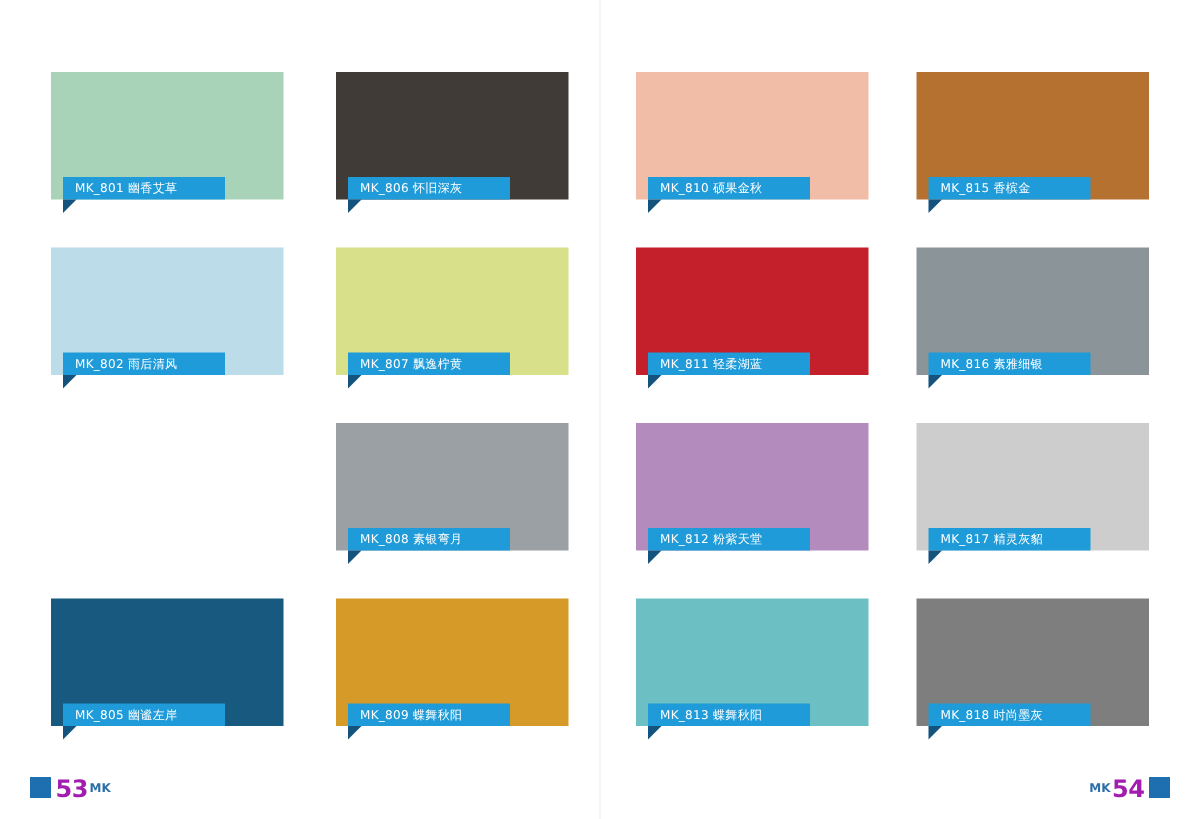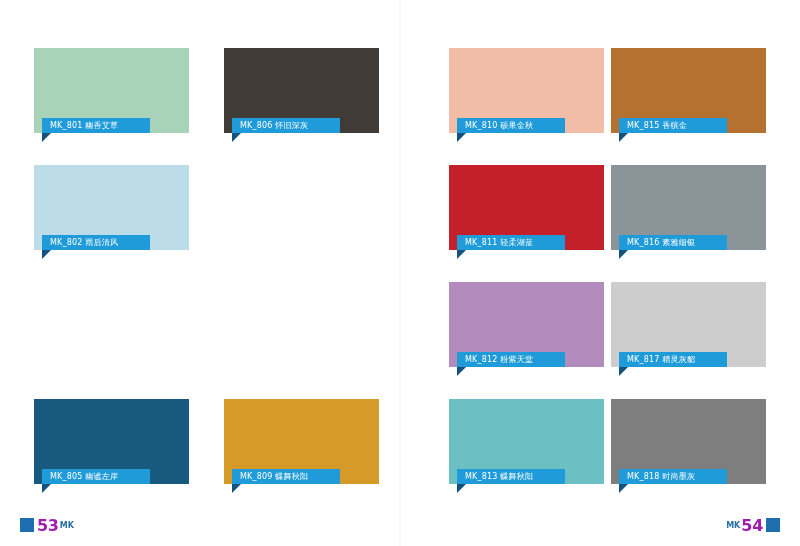--- a/index.html
+++ b/index.html
@@ -102,21 +102,21 @@
   .chip {
     position: absolute;
     left: 0;
     top: 0;
     width: 155px;
     height: 85px;
   }
   
   .c0 { left: 34px; }
   .c1 { left: 224px; }
-  .c2 { left: 424px; margin-left: 25px; }
+  .c2 { left: 424px; }
   .c3 { left: 611px; padding-left: 35px; }
 
   
   .ribbon {
     position: absolute;
     left: 8px;
     top: 70px;
     min-width: 108px;
     height: 15px;
     background: #1e9bd8;
@@ -205,31 +205,39 @@
         <div class="chip" style="background-color: rgb(181, 113, 47);"></div>
         <div class="ribbon">MK_815 香槟金</div>
       </div>
     </div>
 
     <div class="row">
       <div class="cell c0">
         <div class="chip" style="background-color: rgb(189, 220, 234);"></div>
         <div class="ribbon">MK_802 雨后清风</div>
       </div>
+      <div class="cell c1">
+        <div class="chip" style="background-color: rgb(217, 224, 138);"></div>
+        <div class="ribbon">MK_807 飘逸柠黄</div>
+      </div>
       <div class="cell c2">
         <div class="chip" style="background-color: rgb(195, 32, 44);"></div>
         <div class="ribbon">MK_811 轻柔湖蓝</div>
       </div>
       <div class="cell c3">
         <div class="chip" style="background-color: rgb(139, 148, 153);"></div>
         <div class="ribbon">MK_816 素雅细银</div>
       </div>
     </div>
 
     <div class="row">
+      <div class="cell c1">
+        <div class="chip" style="background-color: rgb(154, 160, 164);"></div>
+        <div class="ribbon">MK_808 素银弯月</div>
+      </div>
       <div class="cell c2">
         <div class="chip" style="background-color: rgb(179, 139, 189);"></div>
         <div class="ribbon">MK_812 粉紫天堂</div>
       </div>
       <div class="cell c3">
         <div class="chip" style="background-color: rgb(205, 205, 205);"></div>
         <div class="ribbon">MK_817 精灵灰貂</div>
       </div>
     </div>
 

